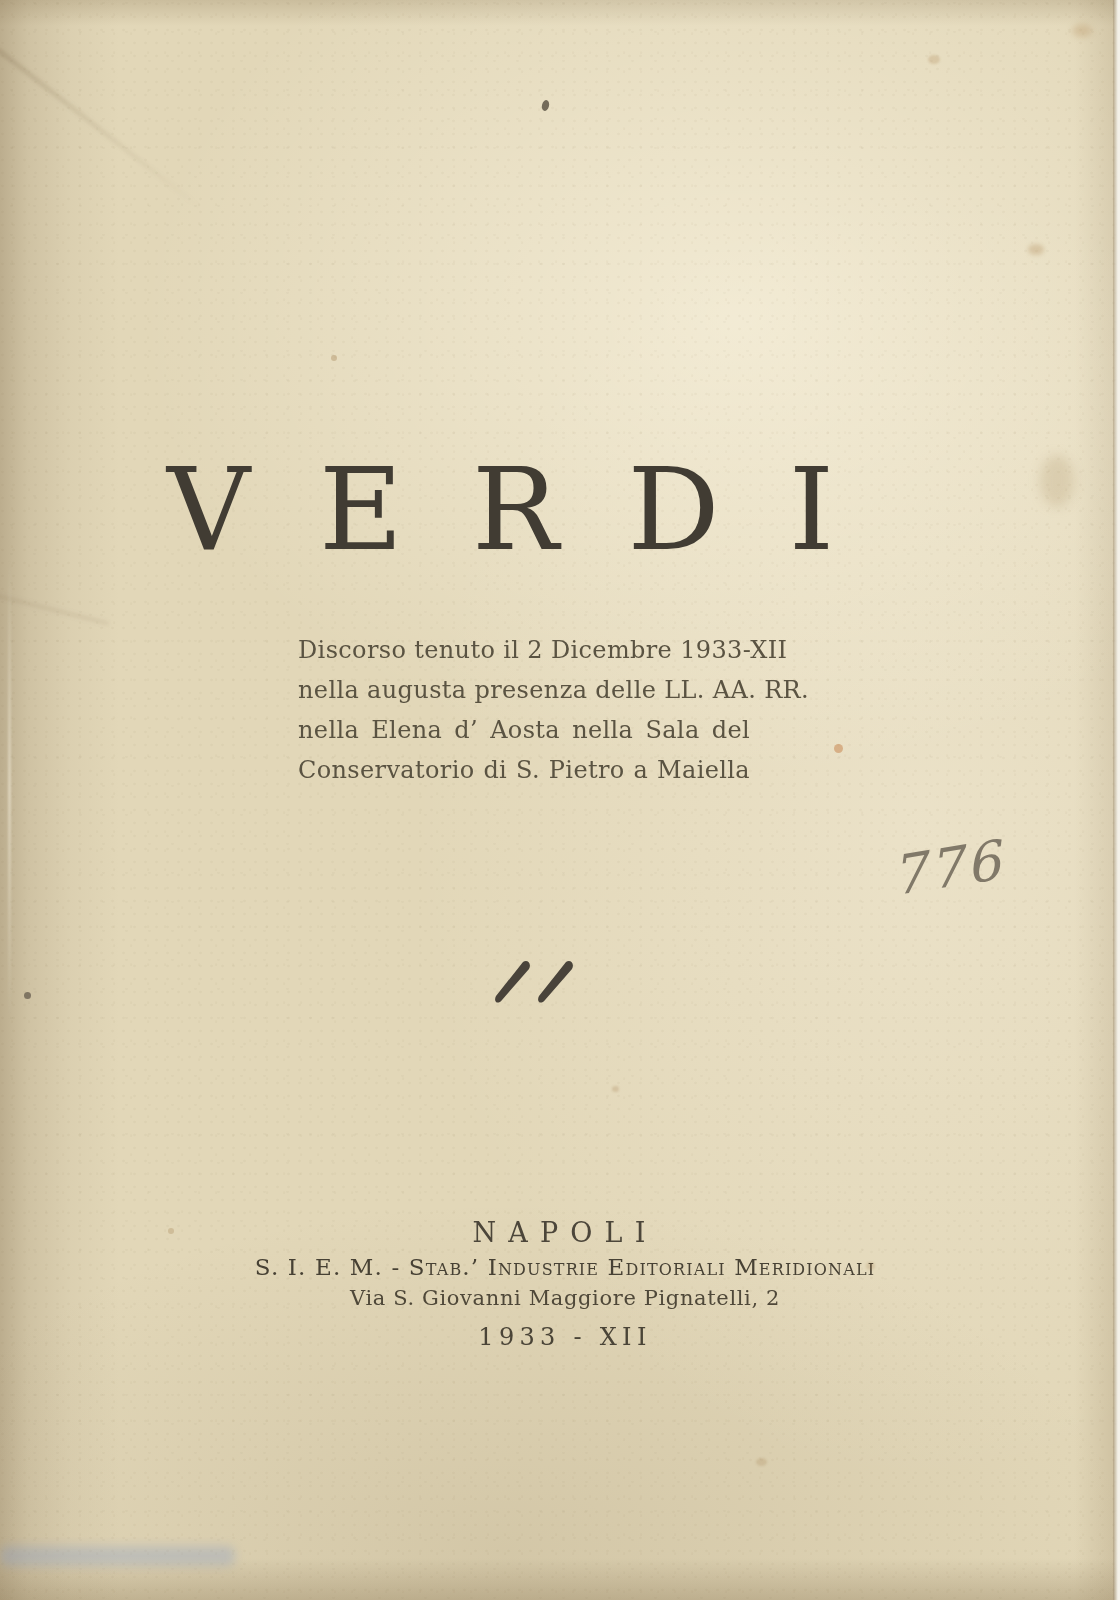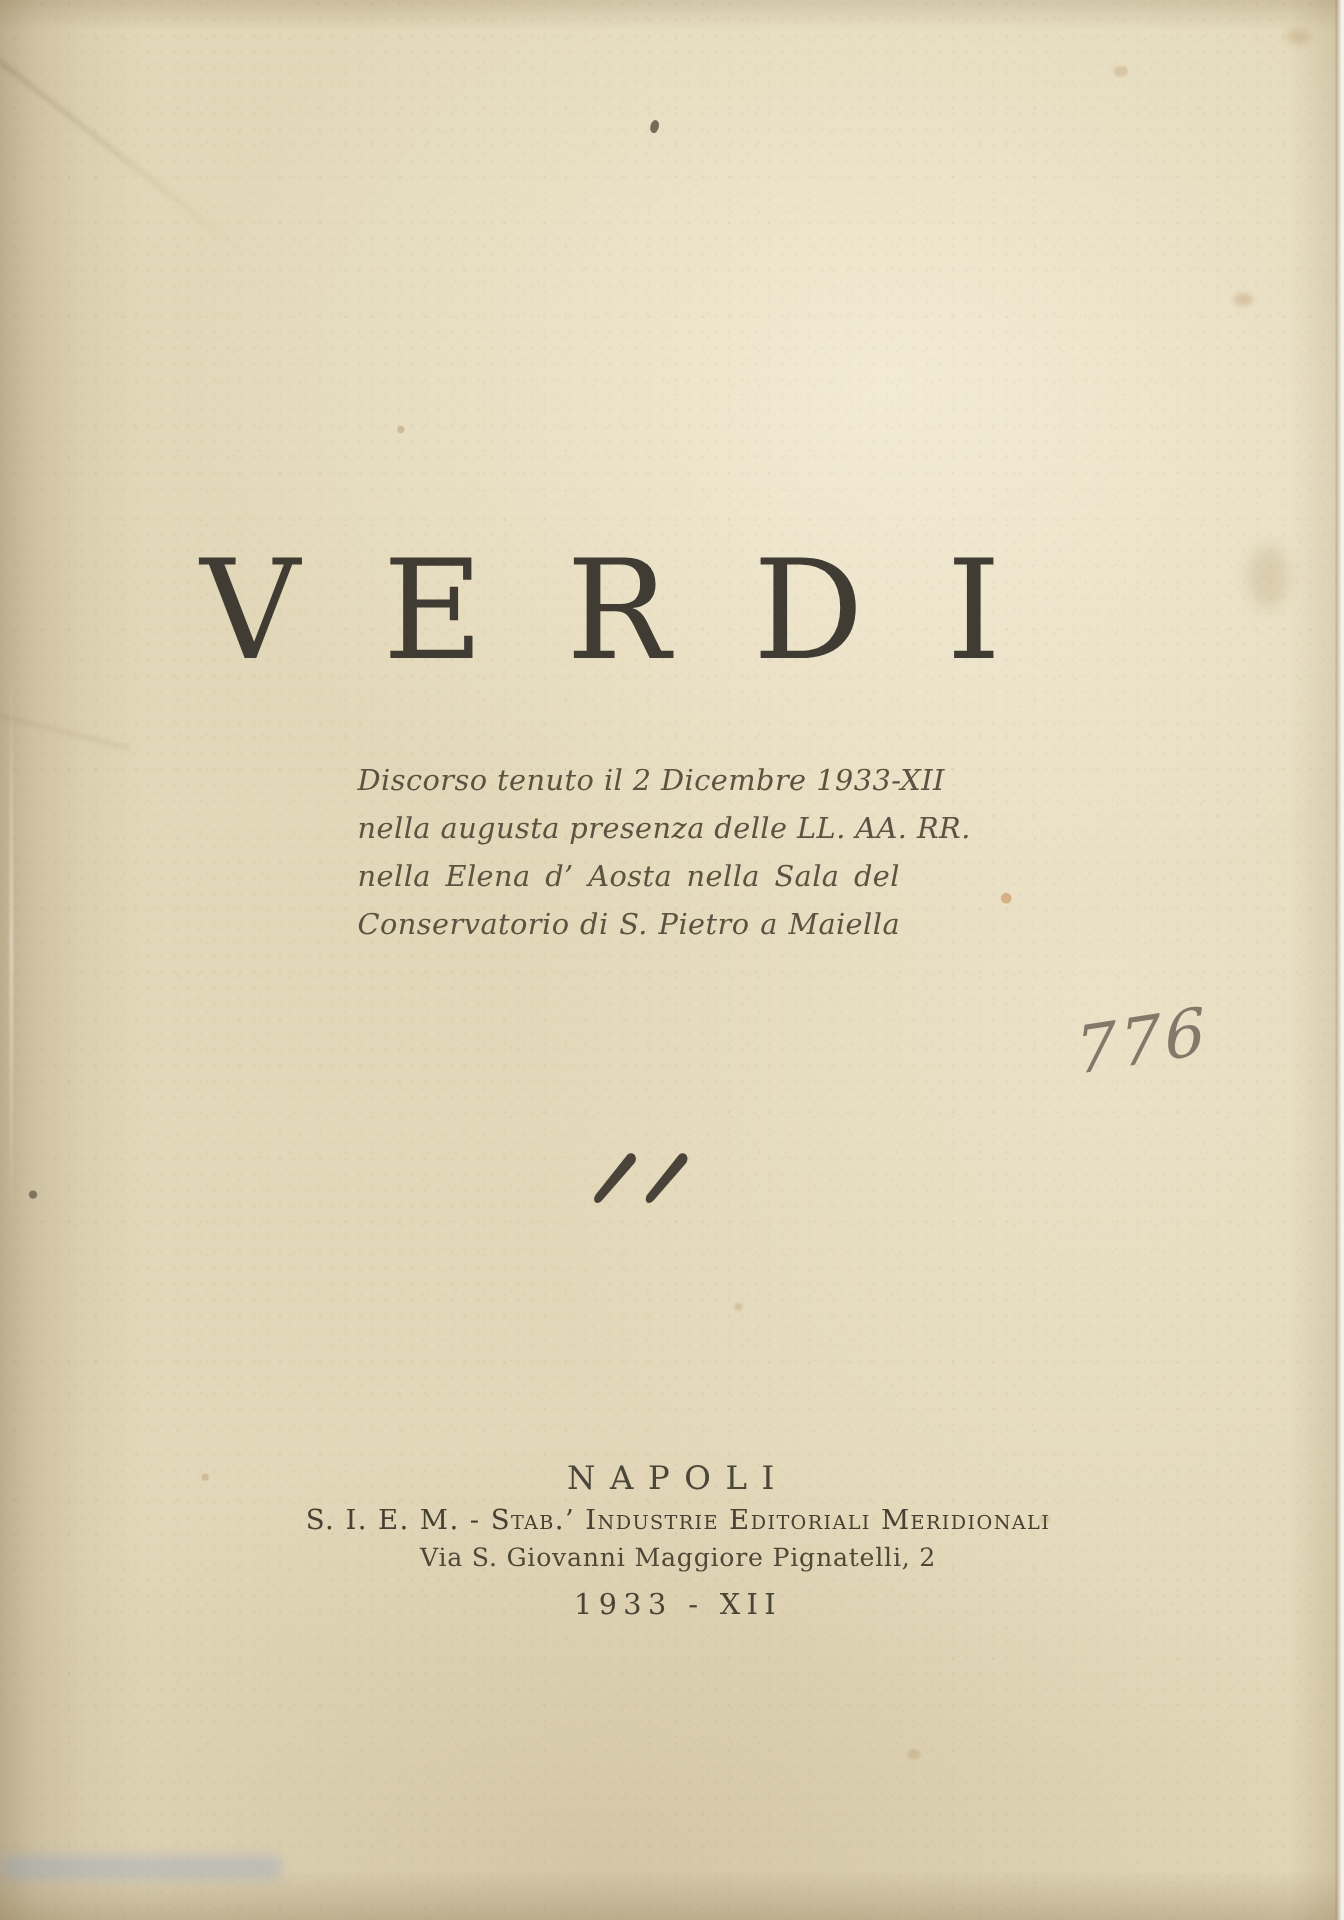--- a/index.html
+++ b/index.html
@@ -41,21 +41,20 @@
   }
   .subtitle{
     position:absolute;top:630px;left:298px;width:452px;
     color:#5a5342;
     font-size:24px;line-height:40px;letter-spacing:.015em;
   }
   .subtitle .line{
     text-align:justify;
     text-align-last:justify;
     white-space:nowrap;
-    font-style:italic;
   }
   .handwritten{
     position:absolute;top:836px;left:896px;
     font-family:"DejaVu Serif","Liberation Serif",serif;
     font-style:italic;
     font-size:54px;color:rgba(110,102,88,.85);
     letter-spacing:3px;
     transform:rotate(-9deg) skewX(-6deg);
   }
   .ornament{position:absolute;top:960px;left:492px;width:84px;height:46px;}

